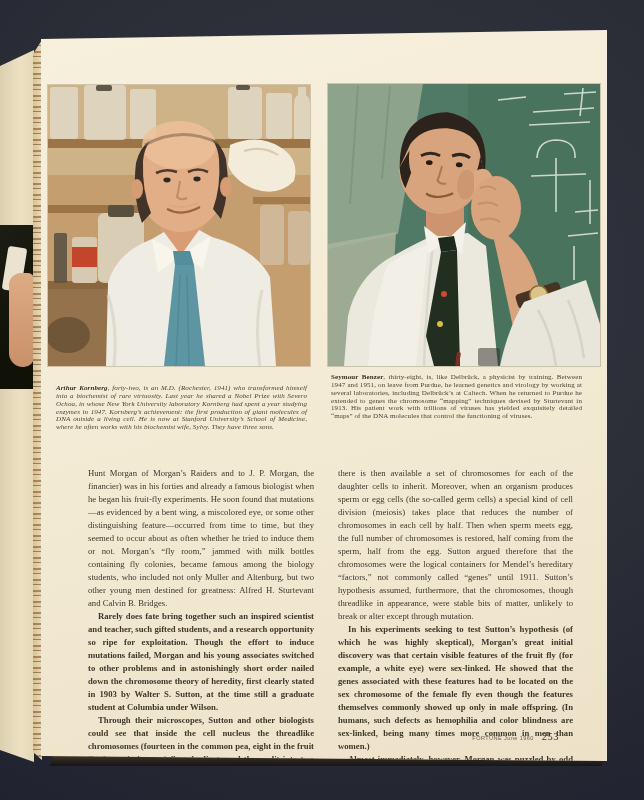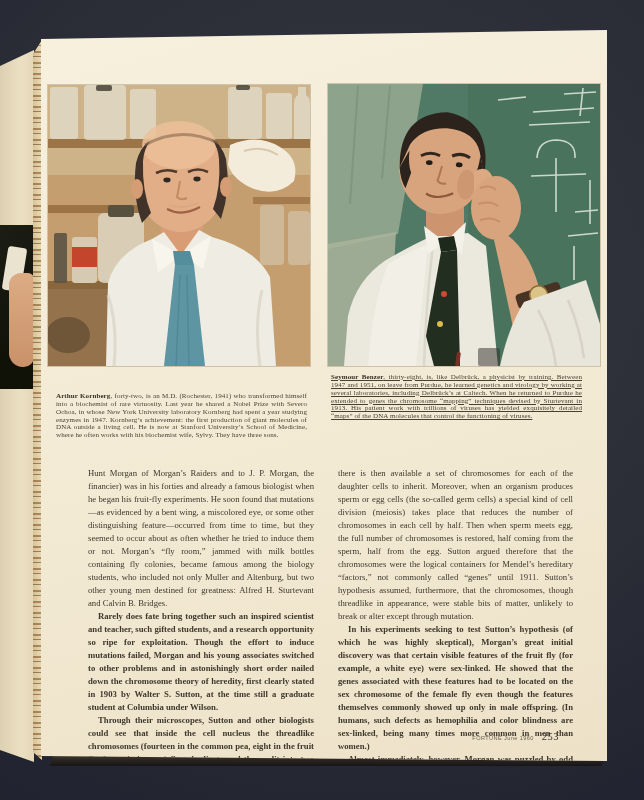--- a/index.html
+++ b/index.html
@@ -54,22 +54,22 @@
   }
   .photo{position:absolute;box-shadow:0 0 0 1px rgba(90,70,40,.25);}
   .photo-k{left:7px;top:55px;width:262px;height:281px;}
   .photo-b{left:287px;top:54px;width:272px;height:282px;}
   .caption{
     position:absolute;margin:0;text-align:justify;
     font-size:7px;line-height:7.85px;color:#463f32;
     letter-spacing:.1px;
   }
   .caption strong{color:#352f25;}
-  .cap-k{left:15px;top:363px;width:251px;}
-  .cap-b{left:290px;top:344px;width:251px;text-decoration:underline;}
+  .cap-k{left:15px;top:355px;width:251px;font-style:italic;}
+  .cap-b{left:290px;top:344px;width:251px;}
   .col{
     position:absolute;top:437px;
     font-size:8.7px;line-height:13px;color:#3e372c;text-align:justify;
   }
   .col p{margin:0;}
   .col p.indent{text-indent:10px;font-weight:bold;}
   .col-left{left:47px;width:226px;}
   .col-right{left:297px;width:235px;}
   .folio{
     position:absolute;top:701px;right:48px;

